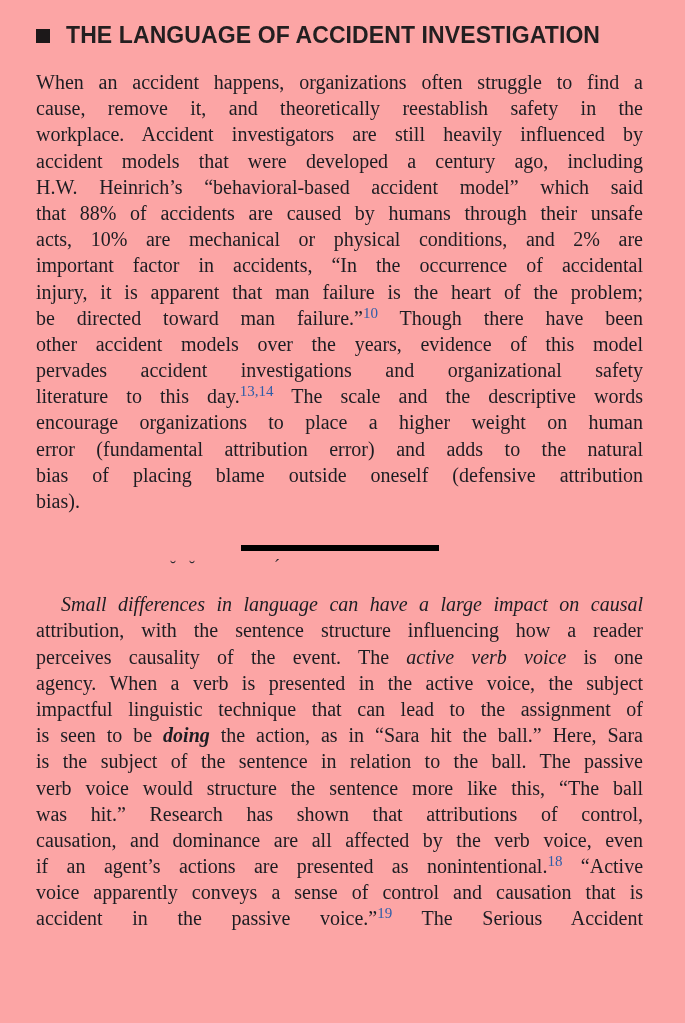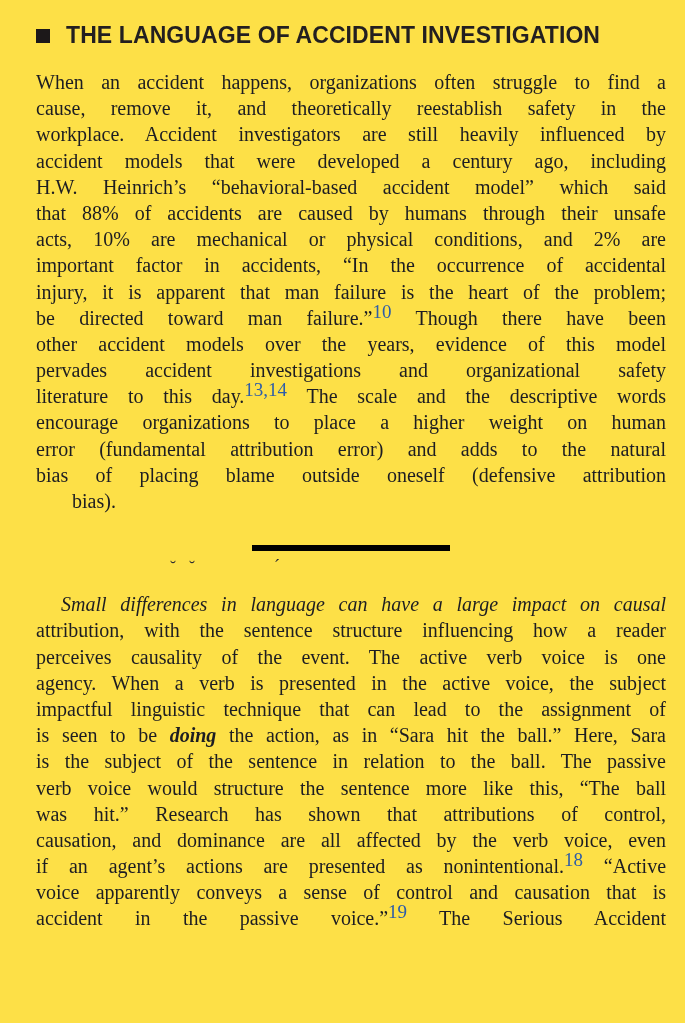--- a/index.html
+++ b/index.html
@@ -1,21 +1,21 @@
 <!DOCTYPE html>
 <html style="--citation: #2d5da9;"><head>
 <meta charset="utf-8">
 <style>
   html,body{margin:0;padding:0;background:#e8e8e8;}
   .page{
     position:relative;
     width:685px;height:1023px;
-    background:#fde047;
+    background:#fca5a5;
     box-sizing:border-box;
-    padding:0 19px 0 36px;
+    padding:0 42px 0 36px;
     overflow:hidden;
     font-family:"Liberation Serif", serif;
     color:#1d1d22;
   }
   .heading{
     margin-top:22px;
     display:flex;align-items:center;gap:16px;
     font-family:"Liberation Sans", sans-serif;
   }
   .heading .sq{
@@ -28,29 +28,29 @@
   .body-block{
     margin-top:20px;
     font-size:20px;line-height:26.2px;
   }
   .line{
     text-align:justify;
     text-align-last:justify;
     text-justify:inter-word;
     height:26.2px;overflow:hidden;
   }
-  .line.no-stretch{text-align-last:left;margin-left:36px;}
+  .line.no-stretch{text-align-last:left;}
   .line.indent{padding-left:25px;font-style:italic;}
   .sup{
     color:var(--citation,#2d5da9);
-    font-size:19px;
+    font-size:15px;
     vertical-align:7px;
     line-height:0;
   }
-  .i{}
+  .i{font-style:italic;}
   .bi{font-style:italic;font-weight:bold;font-family:Liberation Serif, serif;}
   .divider{
     width:198px;height:6px;background:#000000;
     margin:31px auto 0 auto;
   }
   .artifact-strip{
     position:relative;height:40px;
   }
   .artifact-strip .mark{
     position:absolute;

